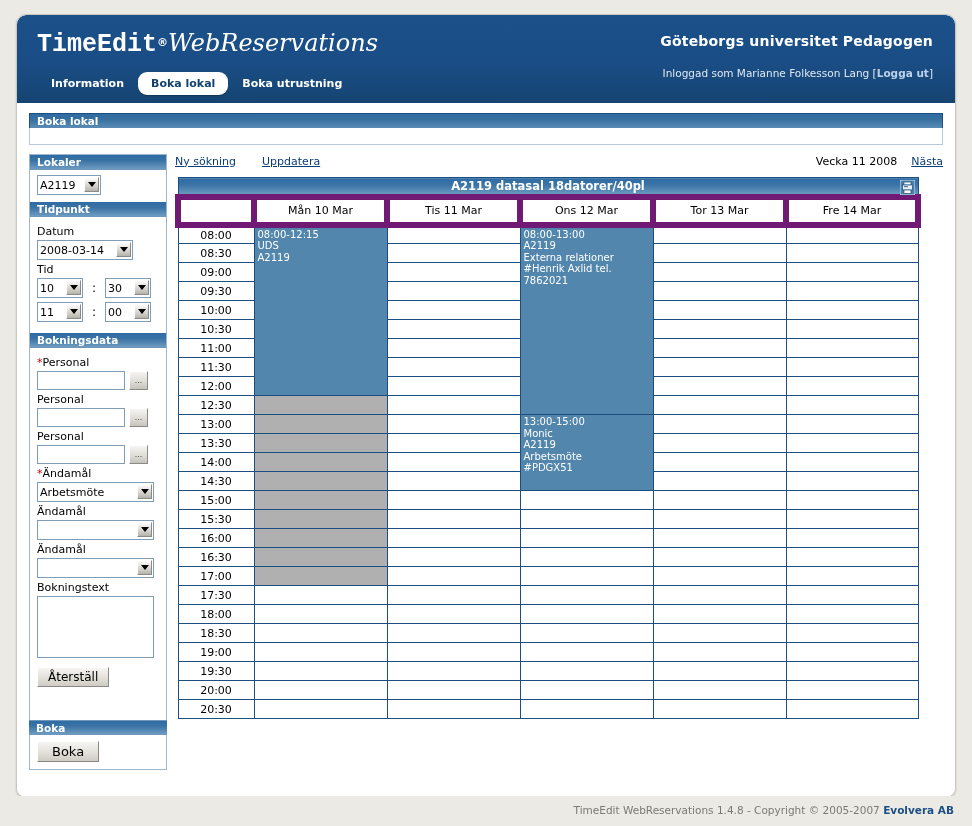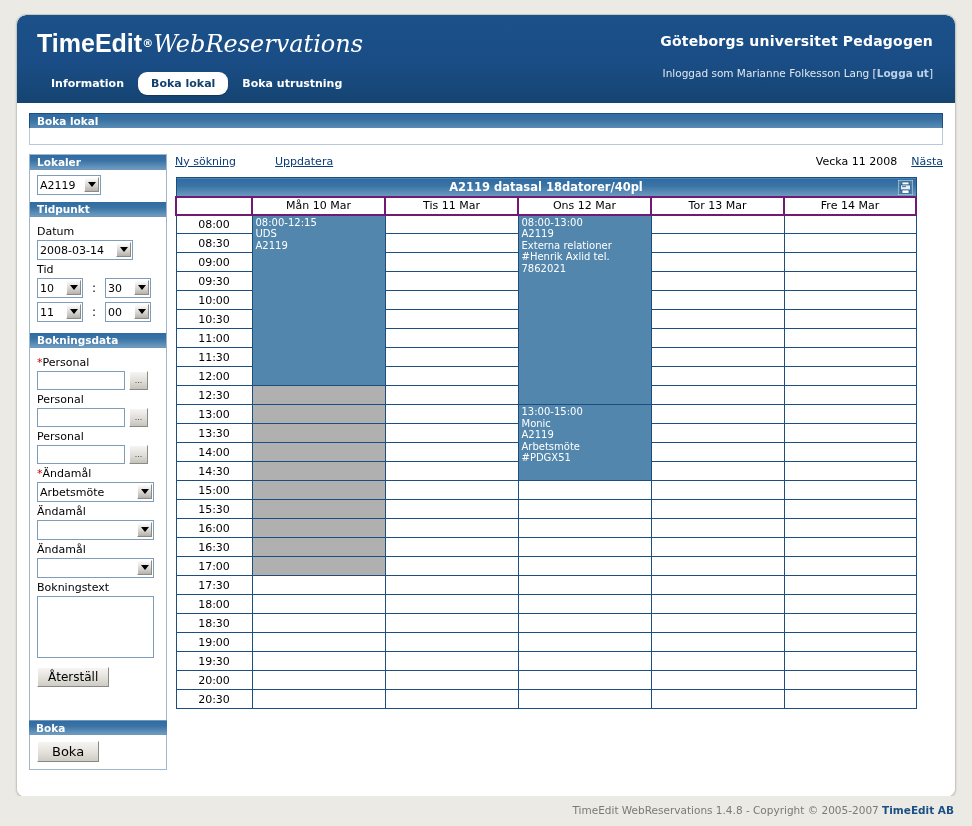--- a/index.html
+++ b/index.html
@@ -38,21 +38,21 @@
     border-top-left-radius: 9px;
     border-top-right-radius: 9px;
   }
   .brand {
     position: absolute;
     left: 20px; top: 14px;
     color: #ffffff;
     white-space: nowrap;
   }
   .brand .b1 {
-    font-family: Liberation Sans, sans-serif;
+    font-family: Liberation Mono, monospace;
     font-size: 25px; font-weight: bold; letter-spacing: 0px;
   }
   .brand .b-reg { font-size: 11px; vertical-align: super; font-weight: bold; }
   .brand .b2 {
     font-family: "DejaVu Serif", "Liberation Serif", serif;
     font-size: 24px; font-style: italic; font-weight: normal;
   }
   .header-right {
     position: absolute;
     right: 22px; top: 18px;
@@ -209,21 +209,21 @@
 
   
   .main { flex: 1; margin-left: 8px; }
   .toolbar {
     display: flex; align-items: center;
     font-size: 11px;
     margin-bottom: 9px;
     height: 14px;
   }
   .toolbar a { color: #0b3d77; text-decoration: underline; cursor: pointer; }
-  .tb-left { display: flex; gap: 39px; }
+  .tb-left { display: flex; gap: 26px; }
   .tb-right { margin-left: auto; display: flex; gap: 14px; align-items: center; }
   .tb-right .week { color: #000; text-decoration: none; }
 
   table.cal {
     border-collapse: collapse;
     width: 740px;
     table-layout: fixed;
   }
   table.cal td, table.cal th { padding: 0; }
   .cal-title {
@@ -232,22 +232,22 @@
     text-align: center;
     height: 19px;
     border: 1px solid #1c4f80;
     position: relative;
   }
   .print-icon {
     position: absolute; right: 3px; top: 2px;
     width: 15px; height: 15px; cursor: pointer;
   }
   .dayhead {
-    height: 18px;
-    border: 2px solid #701a75;
+    height: 28px;
+    border: 6px solid #701a75;
     text-align: center;
     font-size: 11px;
     font-weight: normal;
     background: #fff;
     color: #000;
   }
   .timecell {
     width: 76px;
     height: 17px;
     border: 1px solid #1c4f80;
@@ -691,15 +691,15 @@
                 </tr>
               </tbody>
           </table>
 
         </div>
       </div>
     </div>
   </div>
 
   <div class="footer">
-    <span>TimeEdit WebReservations 1.4.8 - Copyright © 2005-2007 </span><span class="ev">TimeEdit AB</span>
+    <span>TimeEdit WebReservations 1.4.8 - Copyright © 2005-2007 </span><span class="ev">Evolvera AB</span>
   </div>
 </div>
 
 </body></html>

